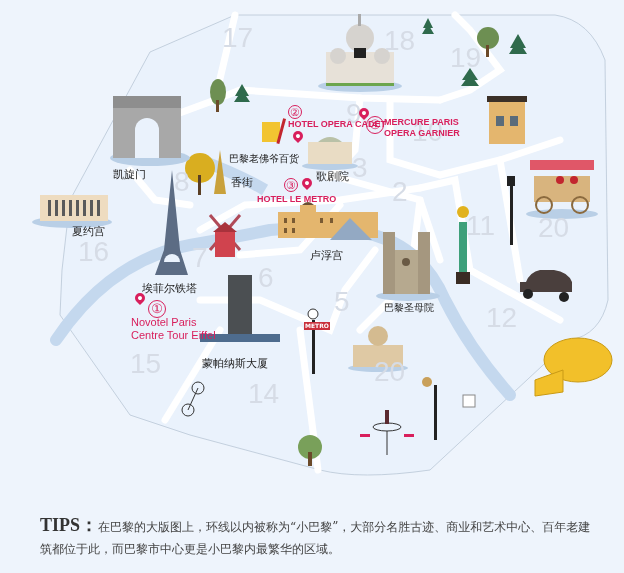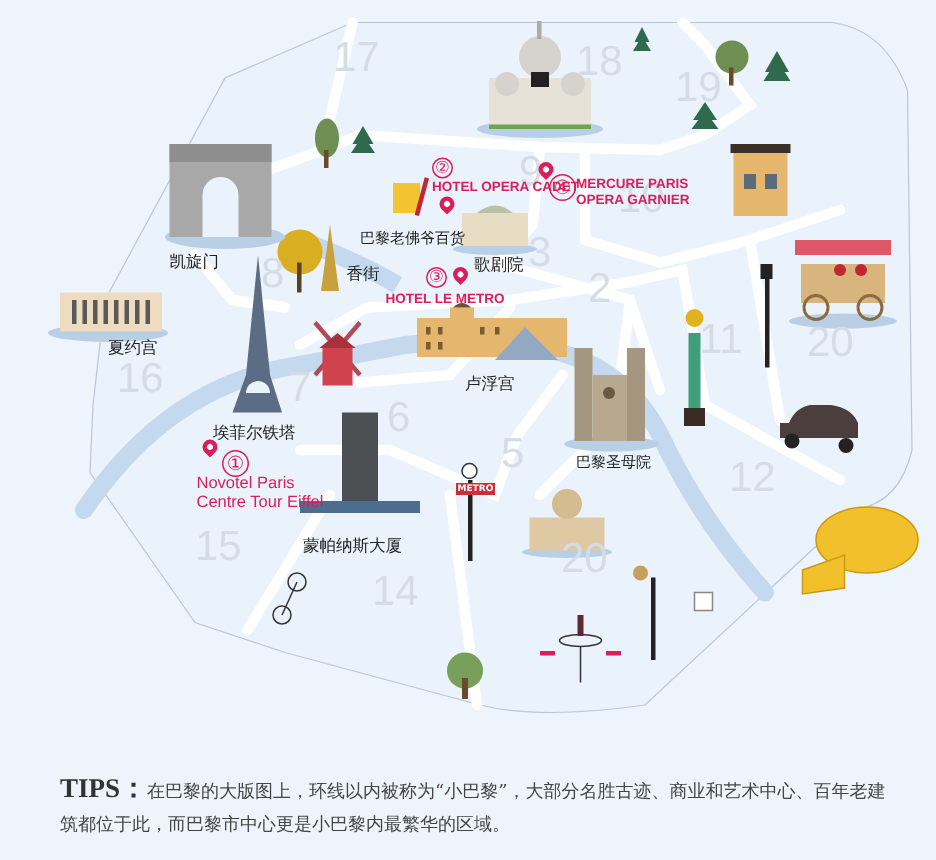--- a/index.html
+++ b/index.html
@@ -233,21 +233,21 @@
     <span class="num" style="left: 334px; top: 286px;">5</span>
     <span class="num" style="left: 486px; top: 302px;">12</span>
     <span class="num" style="left: 130px; top: 348px;">15</span>
     <span class="num" style="left: 374px; top: 356px;">20</span>
     <span class="num" style="left: 248px; top: 378px;">14</span>
   </div>
 
 <span class="lbl" style="left:113px;top:167px">凯旋门</span>
 <span class="lbl" style="left:72px;top:224px">夏约宫</span>
 <span class="lbl" style="left:142px;top:281px">埃菲尔铁塔</span>
-<span class="lbl" style="left:240px;top:152px;font-size:10px">巴黎老佛爷百货</span>
+<span class="lbl" style="left:229px;top:152px;font-size:10px">巴黎老佛爷百货</span>
 <span class="lbl" style="left:231px;top:175px">香街</span>
 <span class="lbl" style="left:316px;top:169px">歌剧院</span>
 <span class="lbl" style="left:310px;top:248px">卢浮宫</span>
 <span class="lbl" style="left:384px;top:301px;font-size:10px">巴黎圣母院</span>
 <span class="lbl" style="left:202px;top:356px">蒙帕纳斯大厦</span>
 
 <div>
   <span class="pin" style="left:135px;top:293px"></span>
   <span class="circ big" style="left:148px;top:300px">①</span>
   <span class="hotel big" style="left:131px;top:316px"><span>Novotel Paris</span><br><span>Centre Tour Eiffel</span></span>

